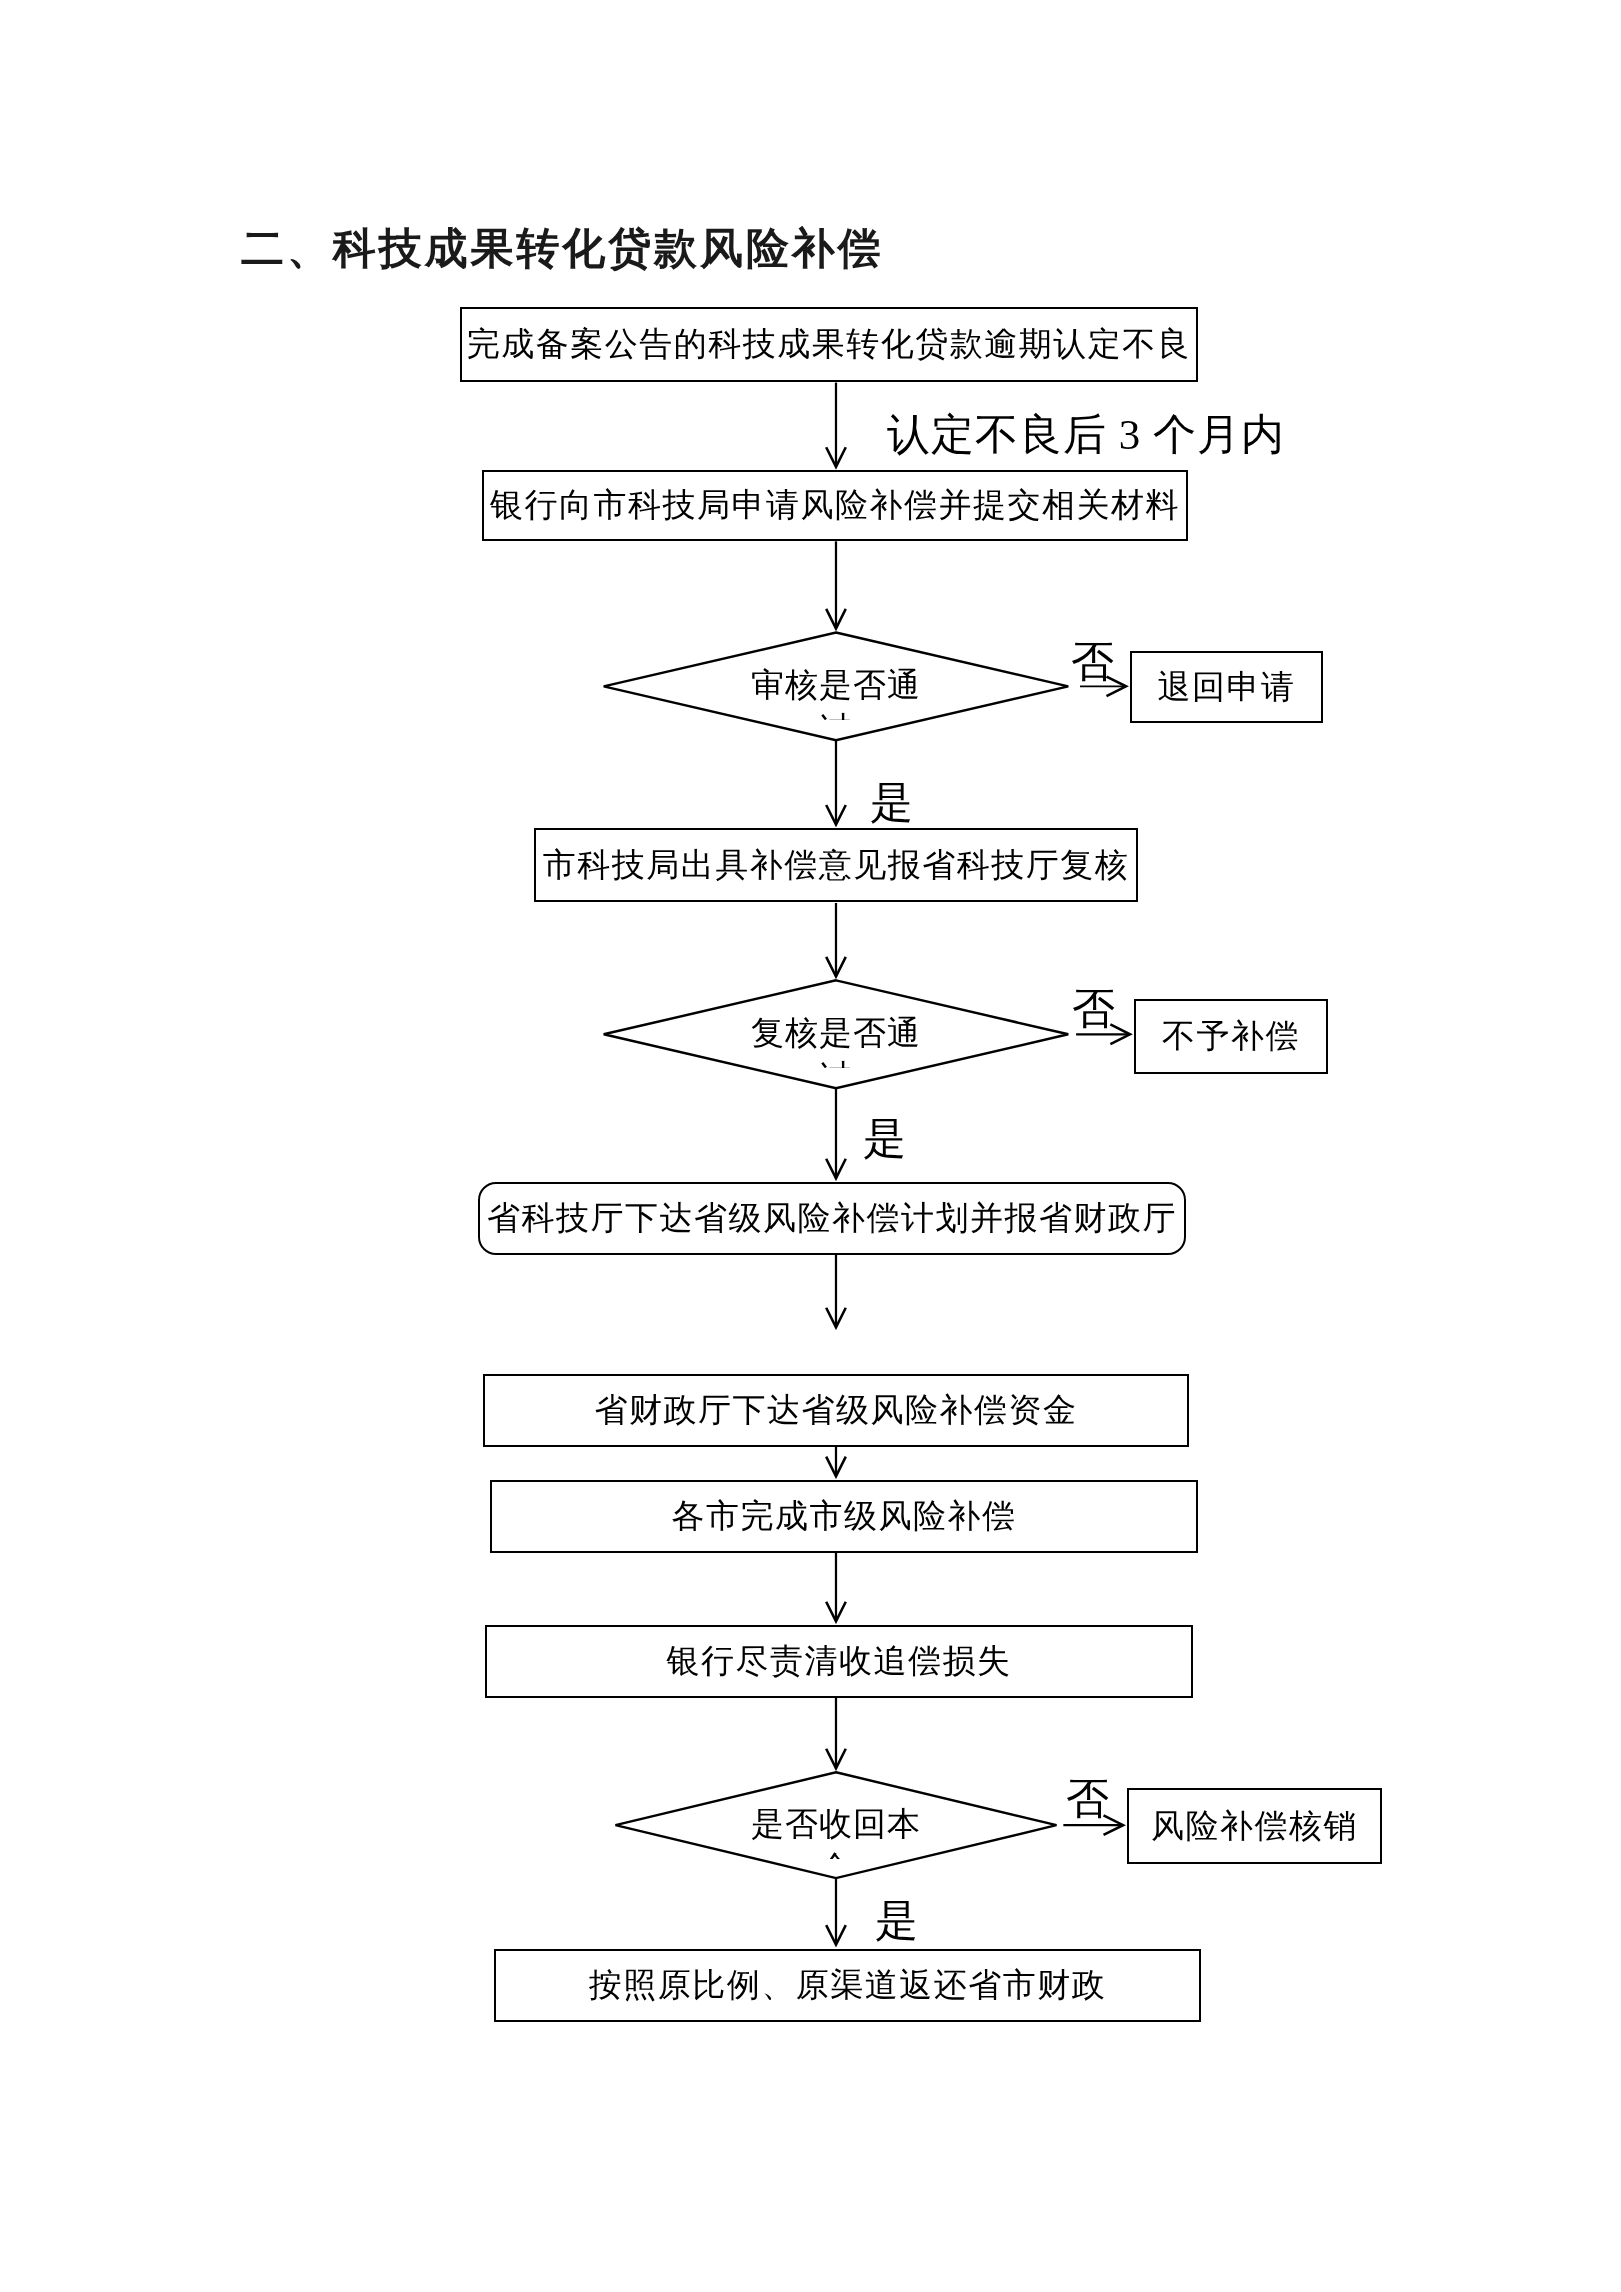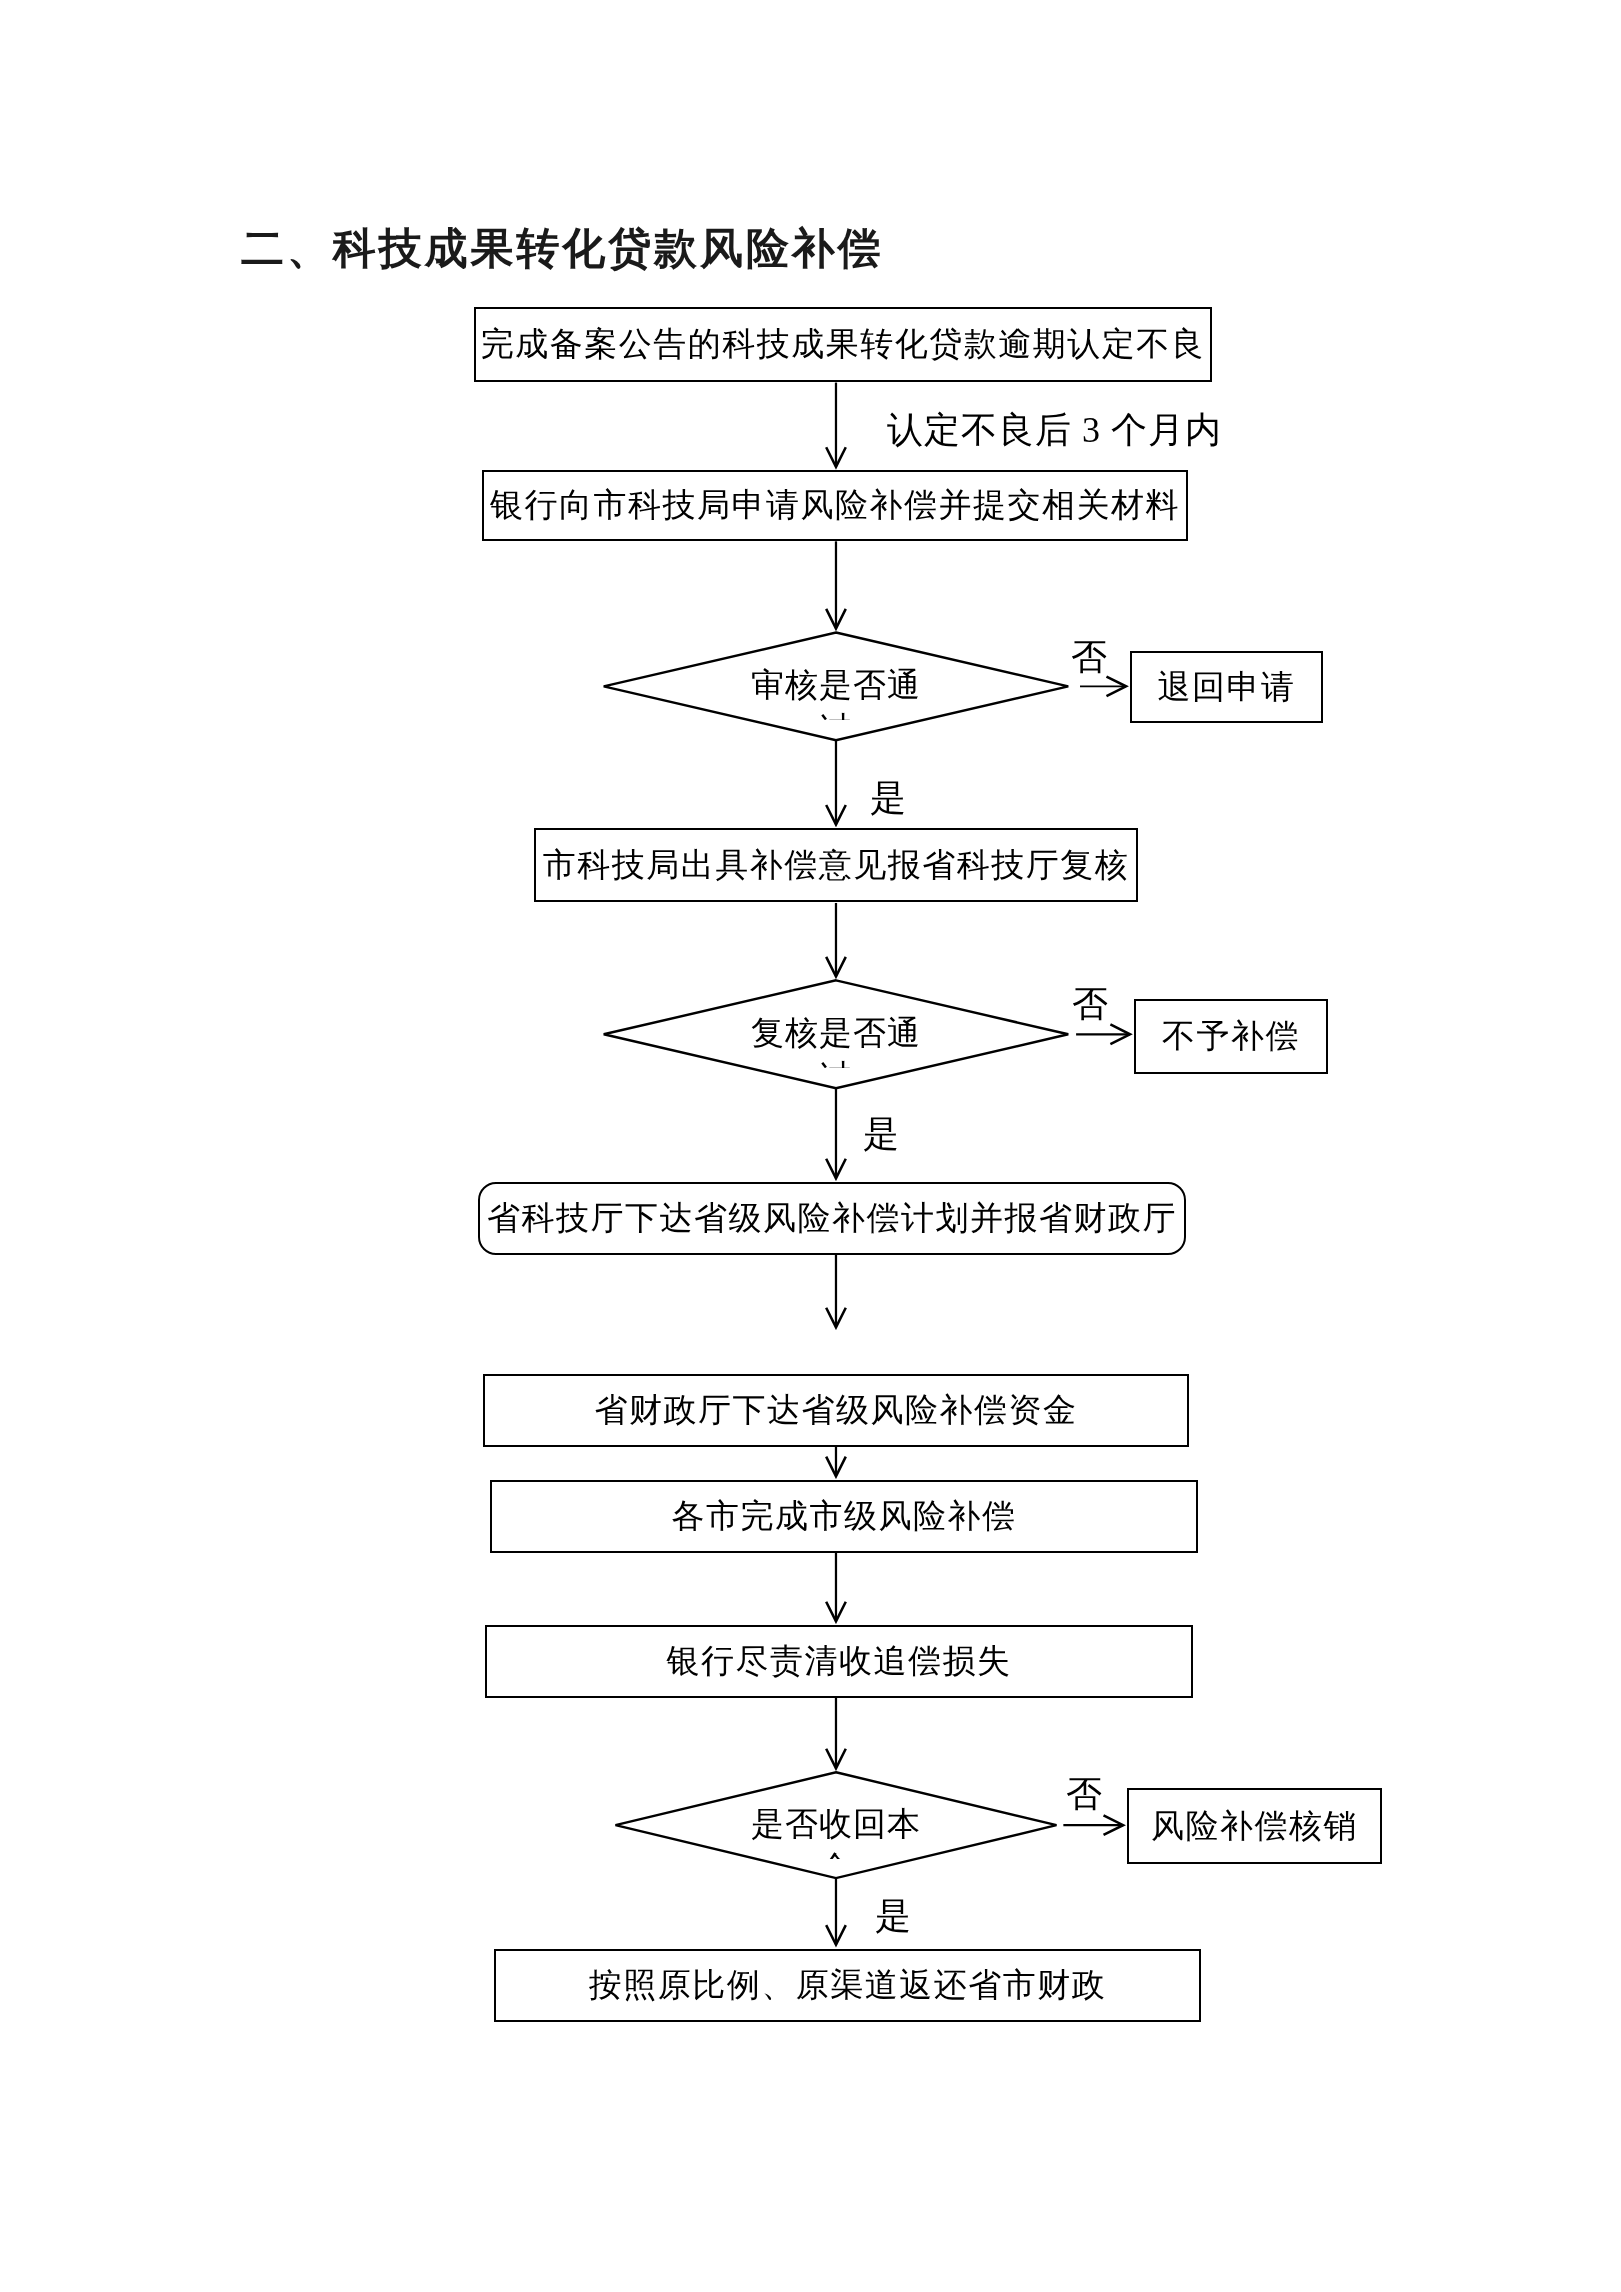--- a/index.html
+++ b/index.html
@@ -53,21 +53,21 @@
     height: 57px;
     overflow: hidden;
     line-height: 44px;
     font-size: 33px;
     letter-spacing: 1px;
     text-align: center;
     z-index: 3;
   }
   .elabel {
     position: absolute;
-    font-size: 36px;
+    font-size: 43px;
     letter-spacing: 1px;
     white-space: nowrap;
     z-index: 3;
     font-family: Liberation Serif, serif;
   }
 </style>
 </head>
 <body>
 
 <div class="page">
@@ -94,21 +94,21 @@
 
     <line x1="1102" y1="700" x2="1149" y2="700" stroke="#000" stroke-width="2" marker-end="url(#vhead)"></line>
     <line x1="1098" y1="1055" x2="1153" y2="1055" stroke="#000" stroke-width="2.3" marker-end="url(#vhead)"></line>
     <line x1="1085" y1="1862" x2="1146" y2="1862" stroke="#000" stroke-width="2.3" marker-end="url(#vhead)"></line>
 
     <polygon points="853,645 1090,700 853,755 616,700" fill="#fff" stroke="#000" stroke-width="2.5"></polygon>
     <polygon points="853,1000 1090,1055 853,1110 616,1055" fill="#fff" stroke="#000" stroke-width="2.5"></polygon>
     <polygon points="853,1808 1078,1862 853,1916 628,1862" fill="#fff" stroke="#000" stroke-width="2.5"></polygon>
   </svg>
 
-  <div class="pbox" style="left:474px;  top:307px;  width:738px; height:75px;">完成备案公告的科技成果转化贷款逾期认定不良</div>
+  <div class="pbox" style="left:460px;  top:307px;  width:738px; height:75px;">完成备案公告的科技成果转化贷款逾期认定不良</div>
   <div class="pbox" style="left:482px;  top:470px;  width:706px; height:71px;">银行向市科技局申请风险补偿并提交相关材料</div>
   <div class="pbox" style="left:1130px; top:651px;  width:193px; height:72px;">退回申请</div>
   <div class="pbox" style="left:534px;  top:828px;  width:604px; height:74px;">市科技局出具补偿意见报省科技厅复核</div>
   <div class="pbox" style="left:1134px; top:999px; width:194px; height:75px;">不予补偿</div>
   <div class="pbox" style="left:478px;  top:1182px; width:708px; height:73px;border-radius:18px;">省科技厅下达省级风险补偿计划并报省财政厅</div>
   <div class="pbox" style="left:483px;  top:1367px; width:706px; height:73px;margin-top:7px;">省财政厅下达省级风险补偿资金</div>
   <div class="pbox" style="left:490px;  top:1480px; width:708px; height:73px;">各市完成市级风险补偿</div>
   <div class="pbox" style="left:485px;  top:1625px; width:708px; height:73px;">银行尽责清收追偿损失</div>
   <div class="pbox" style="left:494px;  top:1949px; width:707px; height:73px;">按照原比例、原渠道返还省市财政</div>
   <div class="pbox" style="left:1127px; top:1788px; width:255px; height:76px;">风险补偿核销</div>

